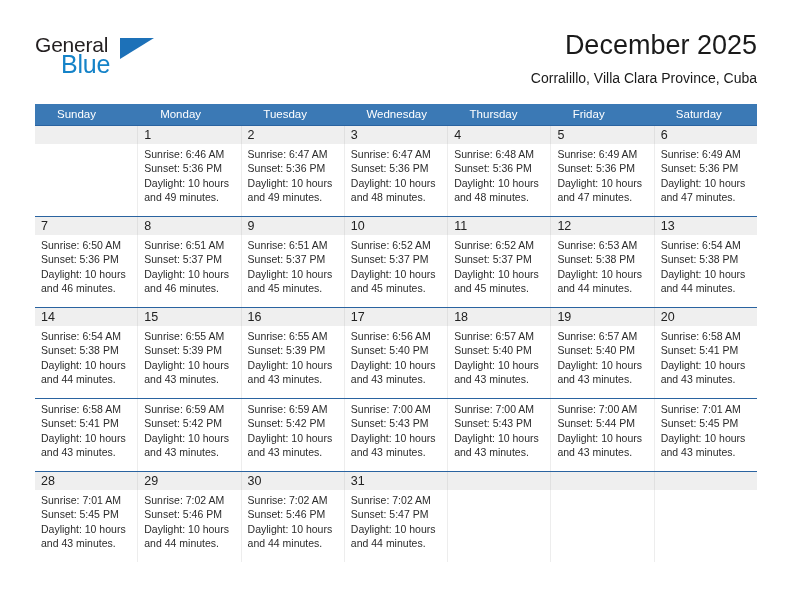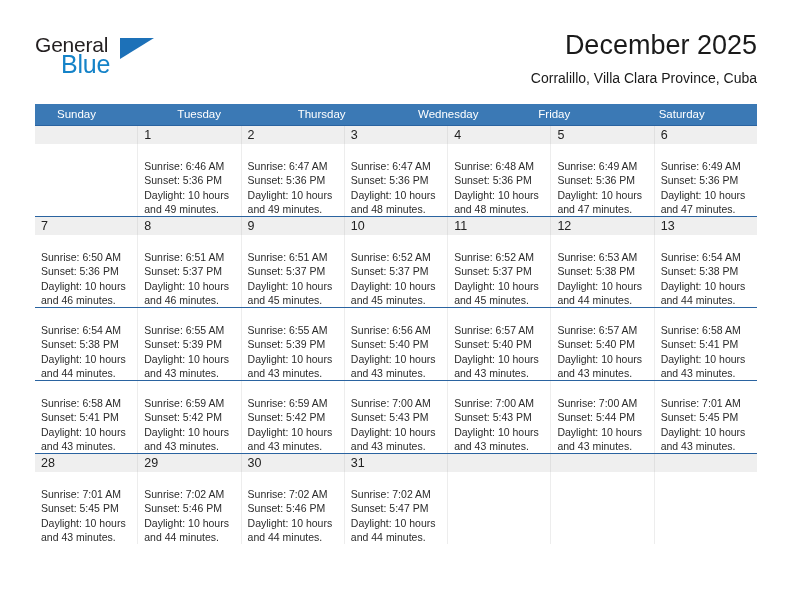--- a/index.html
+++ b/index.html
@@ -138,21 +138,21 @@
   .daynums .ncell:last-child { border-right: none; }
 
   .dayinfo {
     display: flex;
     background: #ffffff;
     height: 72px;
   }
   .dayinfo .icell {
     flex: 1 1 0;
     box-sizing: border-box;
-    padding: 15px 8px 0 6px;
+    padding: 3px 8px 0 6px;
     border-right: 1px solid #ededed;
   }
   .dayinfo .icell:last-child { border-right: none; }
 
   .icell .line {
     font-size: 10.5px;
     line-height: 14.4px;
     color: #2b2b2b;
     white-space: nowrap;
   }
@@ -177,23 +177,24 @@
       <h1 class="cal-title">December 2025</h1>
       <div class="cal-subtitle">Corralillo, Villa Clara Province, Cuba</div>
     </div>
 
   </div>
 
   <div class="calendar">
 
     <div class="weekhead">
       <div class="hcell">Sunday</div>
+      <div class="hcell">Monday</div>
       <div class="hcell">Tuesday</div>
+      <div class="hcell">Wednesday</div>
       <div class="hcell">Thursday</div>
-      <div class="hcell">Wednesday</div>
       <div class="hcell">Friday</div>
       <div class="hcell">Saturday</div>
     </div>
 
     <div class="week">
       <div class="daynums">
         <div class="ncell"></div>
         <div class="ncell">1</div>
         <div class="ncell">2</div>
         <div class="ncell">3</div>
@@ -283,20 +284,29 @@
         </div>
         <div class="icell">
           <div class="line">Sunrise: 6:54 AM</div>
           <div class="line">Sunset: 5:38 PM</div>
           <div class="line daylight">Daylight: 10 hours and 44 minutes.</div>
         </div>
       </div>
     </div>
 
     <div class="week">
+      <div class="daynums">
+        <div class="ncell">14</div>
+        <div class="ncell">15</div>
+        <div class="ncell">16</div>
+        <div class="ncell">17</div>
+        <div class="ncell">18</div>
+        <div class="ncell">19</div>
+        <div class="ncell">20</div>
+      </div>
       <div class="dayinfo">
         <div class="icell">
           <div class="line">Sunrise: 6:54 AM</div>
           <div class="line">Sunset: 5:38 PM</div>
           <div class="line daylight">Daylight: 10 hours and 44 minutes.</div>
         </div>
         <div class="icell">
           <div class="line">Sunrise: 6:55 AM</div>
           <div class="line">Sunset: 5:39 PM</div>
           <div class="line daylight">Daylight: 10 hours and 43 minutes.</div>

